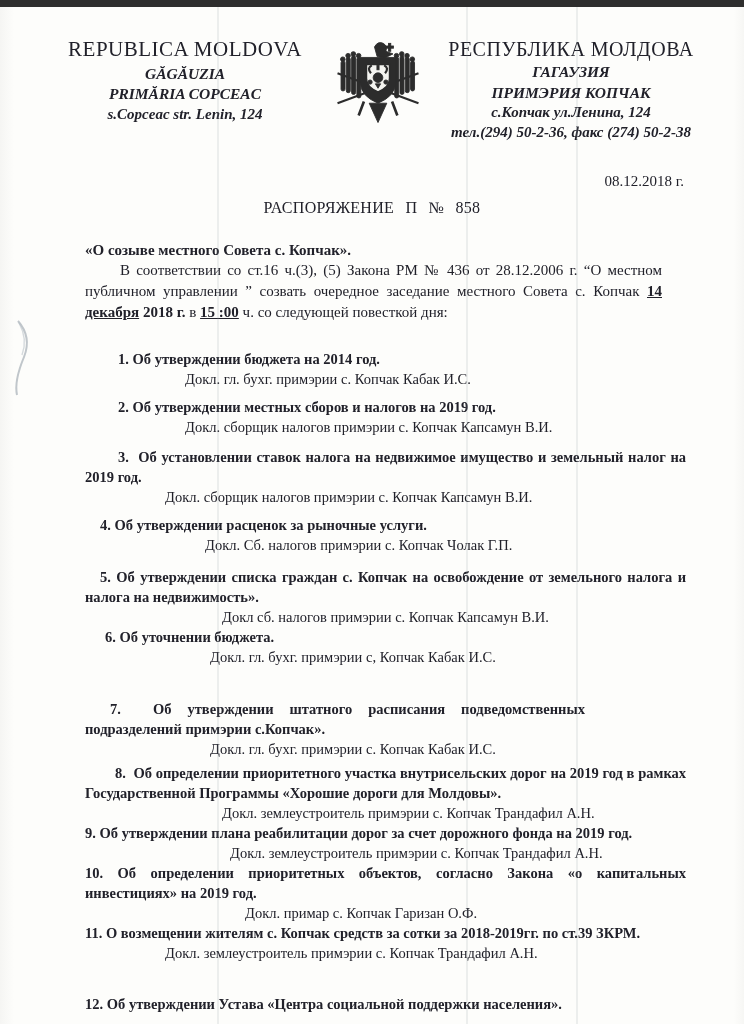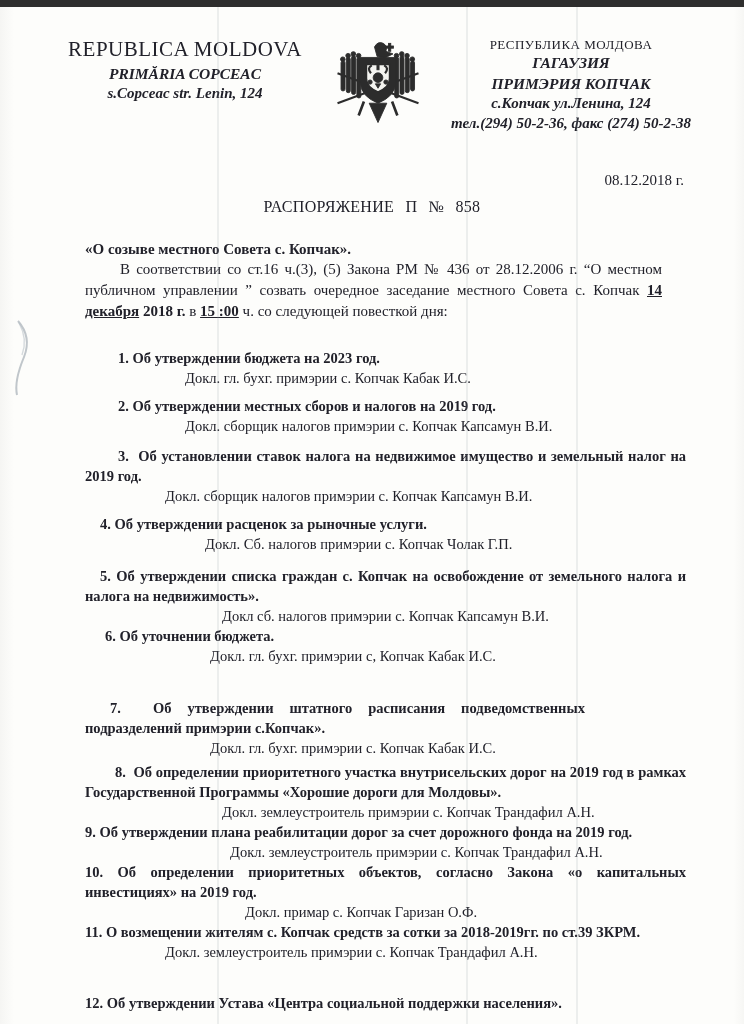--- a/index.html
+++ b/index.html
@@ -15,21 +15,21 @@
     linear-gradient(270deg, rgba(120,120,115,.05), rgba(0,0,0,0) 10px),
     #fdfdfb;}
   .scan-top-strip{position:absolute;top:0;left:0;width:744px;height:7px;background:#2e2e2e;}
   .fold-line{position:absolute;top:7px;bottom:0;width:2px;background:rgba(150,160,170,.16);}
   .pen-mark{position:absolute;left:2px;top:295px;}
 
   
   .letterhead{display:flex;align-items:flex-start;padding:36px 28px 0 40px;}
   .lh-block{flex:1;text-align:center;line-height:1.32;}
   .lh-country{font-size:21px;letter-spacing:.5px;}
-  .lh-country.ru{font-size:13px;}
+  .lh-country.ru{font-size:20px;}
   .lh-sub{font-size:15.5px;font-weight:bold;font-style:italic;}
   .lh-small{font-size:15px;font-weight:bold;font-style:italic;}
   .emblem{width:96px;flex:0 0 96px;display:flex;justify-content:center;padding-top:2px;}
 
   .doc-date{margin-top:30px;text-align:right;padding-right:60px;font-size:15px;}
   .doc-title{margin-top:9px;text-align:center;font-size:16px;word-spacing:7px;letter-spacing:.3px;}
   .content{padding:0 58px 0 85px;}
   .doc-subject{margin-top:25px;font-size:15px;font-weight:bold;}
   .intro{margin:1px 24px 0 0;font-size:15px;line-height:21px;text-align:justify;text-indent:35px;}
   .b{font-weight:bold;}
@@ -58,20 +58,21 @@
   <div class="fold-line" style="left:576px"></div>
 
   <svg class="pen-mark" width="50" height="120" viewBox="0 0 50 120">
     <path d="M16,26 Q30,42 22,62 Q12,86 15,100" fill="none" stroke="#9fa9b1" stroke-width="2" opacity="0.65"></path>
     <path d="M17,28 Q26,44 20,60" fill="none" stroke="#b4bdc4" stroke-width="1.4" opacity="0.55"></path>
   </svg>
 
   <header class="letterhead">
     <div class="lh-block">
       <div class="lh-country">REPUBLICA MOLDOVA</div>
+      <div class="lh-sub">GĂGĂUZIA</div>
       <div class="lh-sub">PRIMĂRIA COPCEAC</div>
       <div class="lh-small">s.Copceac  str. Lenin, 124</div>
     </div>
 
     <div class="emblem">
       <svg width="88" height="104" viewBox="0 0 100 118">
         <g stroke="#2c2c2c" fill="#2c2c2c">
 
           <line x1="4" y1="74" x2="96" y2="40" stroke-width="2.5" fill="none"></line>
           <line x1="96" y1="74" x2="4" y2="40" stroke-width="2.5" fill="none"></line>
@@ -137,21 +138,21 @@
 
   <div class="content">
 
     <div class="doc-subject">«О созыве местного Совета с. Копчак».</div>
 
     <p class="intro"><span>В соответствии со ст.16 ч.(3), (5) Закона РМ № 436 от 28.12.2006 г. “О местном публичном управлении ” созвать очередное заседание местного Совета с. Копчак </span><span class="b u">14 декабря</span><span class="b"> 2018 г.</span><span> в </span><span class="b u">15 :00</span><span> ч. со следующей повесткой дня:</span></p>
 
     <div class="agenda">
 
       <div class="agenda-item idt-33" style="margin-bottom:8px">
-        <div class="item-title nojust"><span>1.</span> <span>Об утверждении бюджета на 2023 год.</span></div>
+        <div class="item-title nojust"><span>1.</span> <span>Об утверждении бюджета на 2014 год.</span></div>
         <div class="item-speaker" style="margin-left:100px">Докл. гл. бухг. примэрии с. Копчак Кабак И.С.</div>
       </div>
 
       <div class="agenda-item idt-33" style="margin-bottom:10px">
         <div class="item-title nojust"><span>2.</span> <span>Об утверждении местных сборов и налогов на 2019 год.</span></div>
         <div class="item-speaker" style="margin-left:100px">Докл. сборщик налогов примэрии с. Копчак Капсамун В.И.</div>
       </div>
 
       <div class="agenda-item idt-33" style="margin-bottom:8px">
         <div class="item-title"><span>3.</span>&nbsp; <span>Об установлении ставок налога на недвижимое имущество и земельный налог на 2019 год.</span></div>

